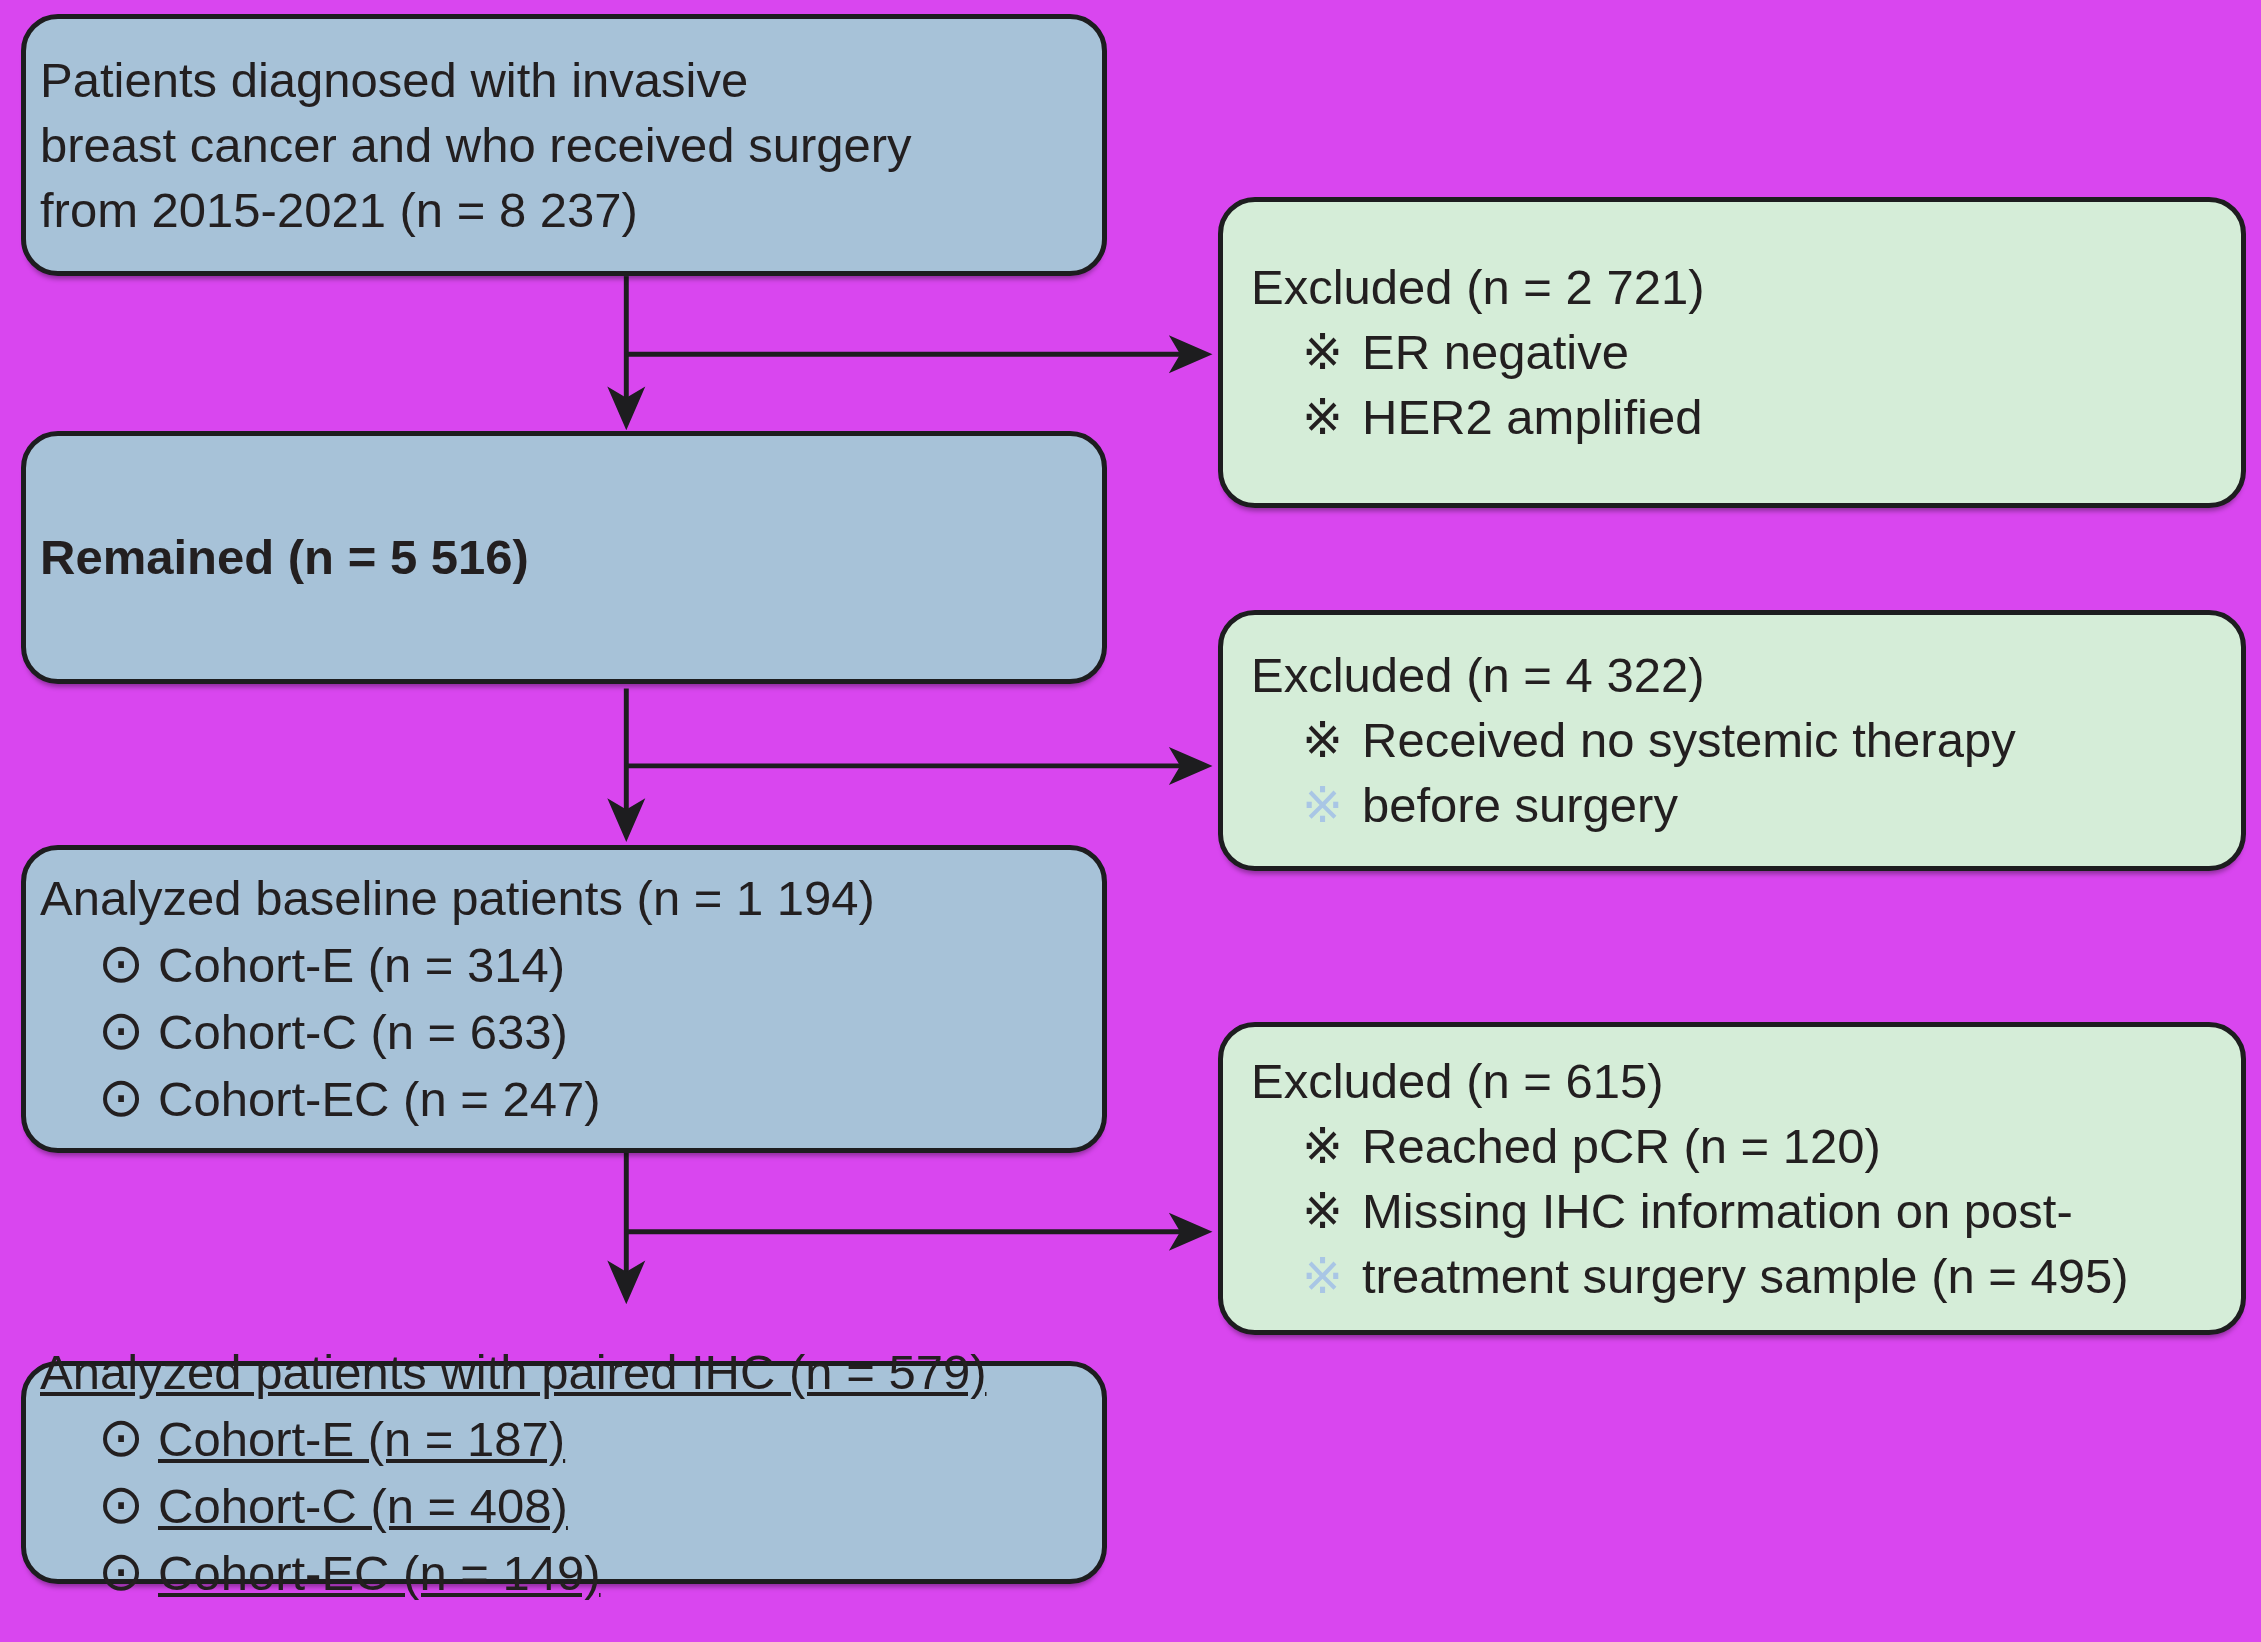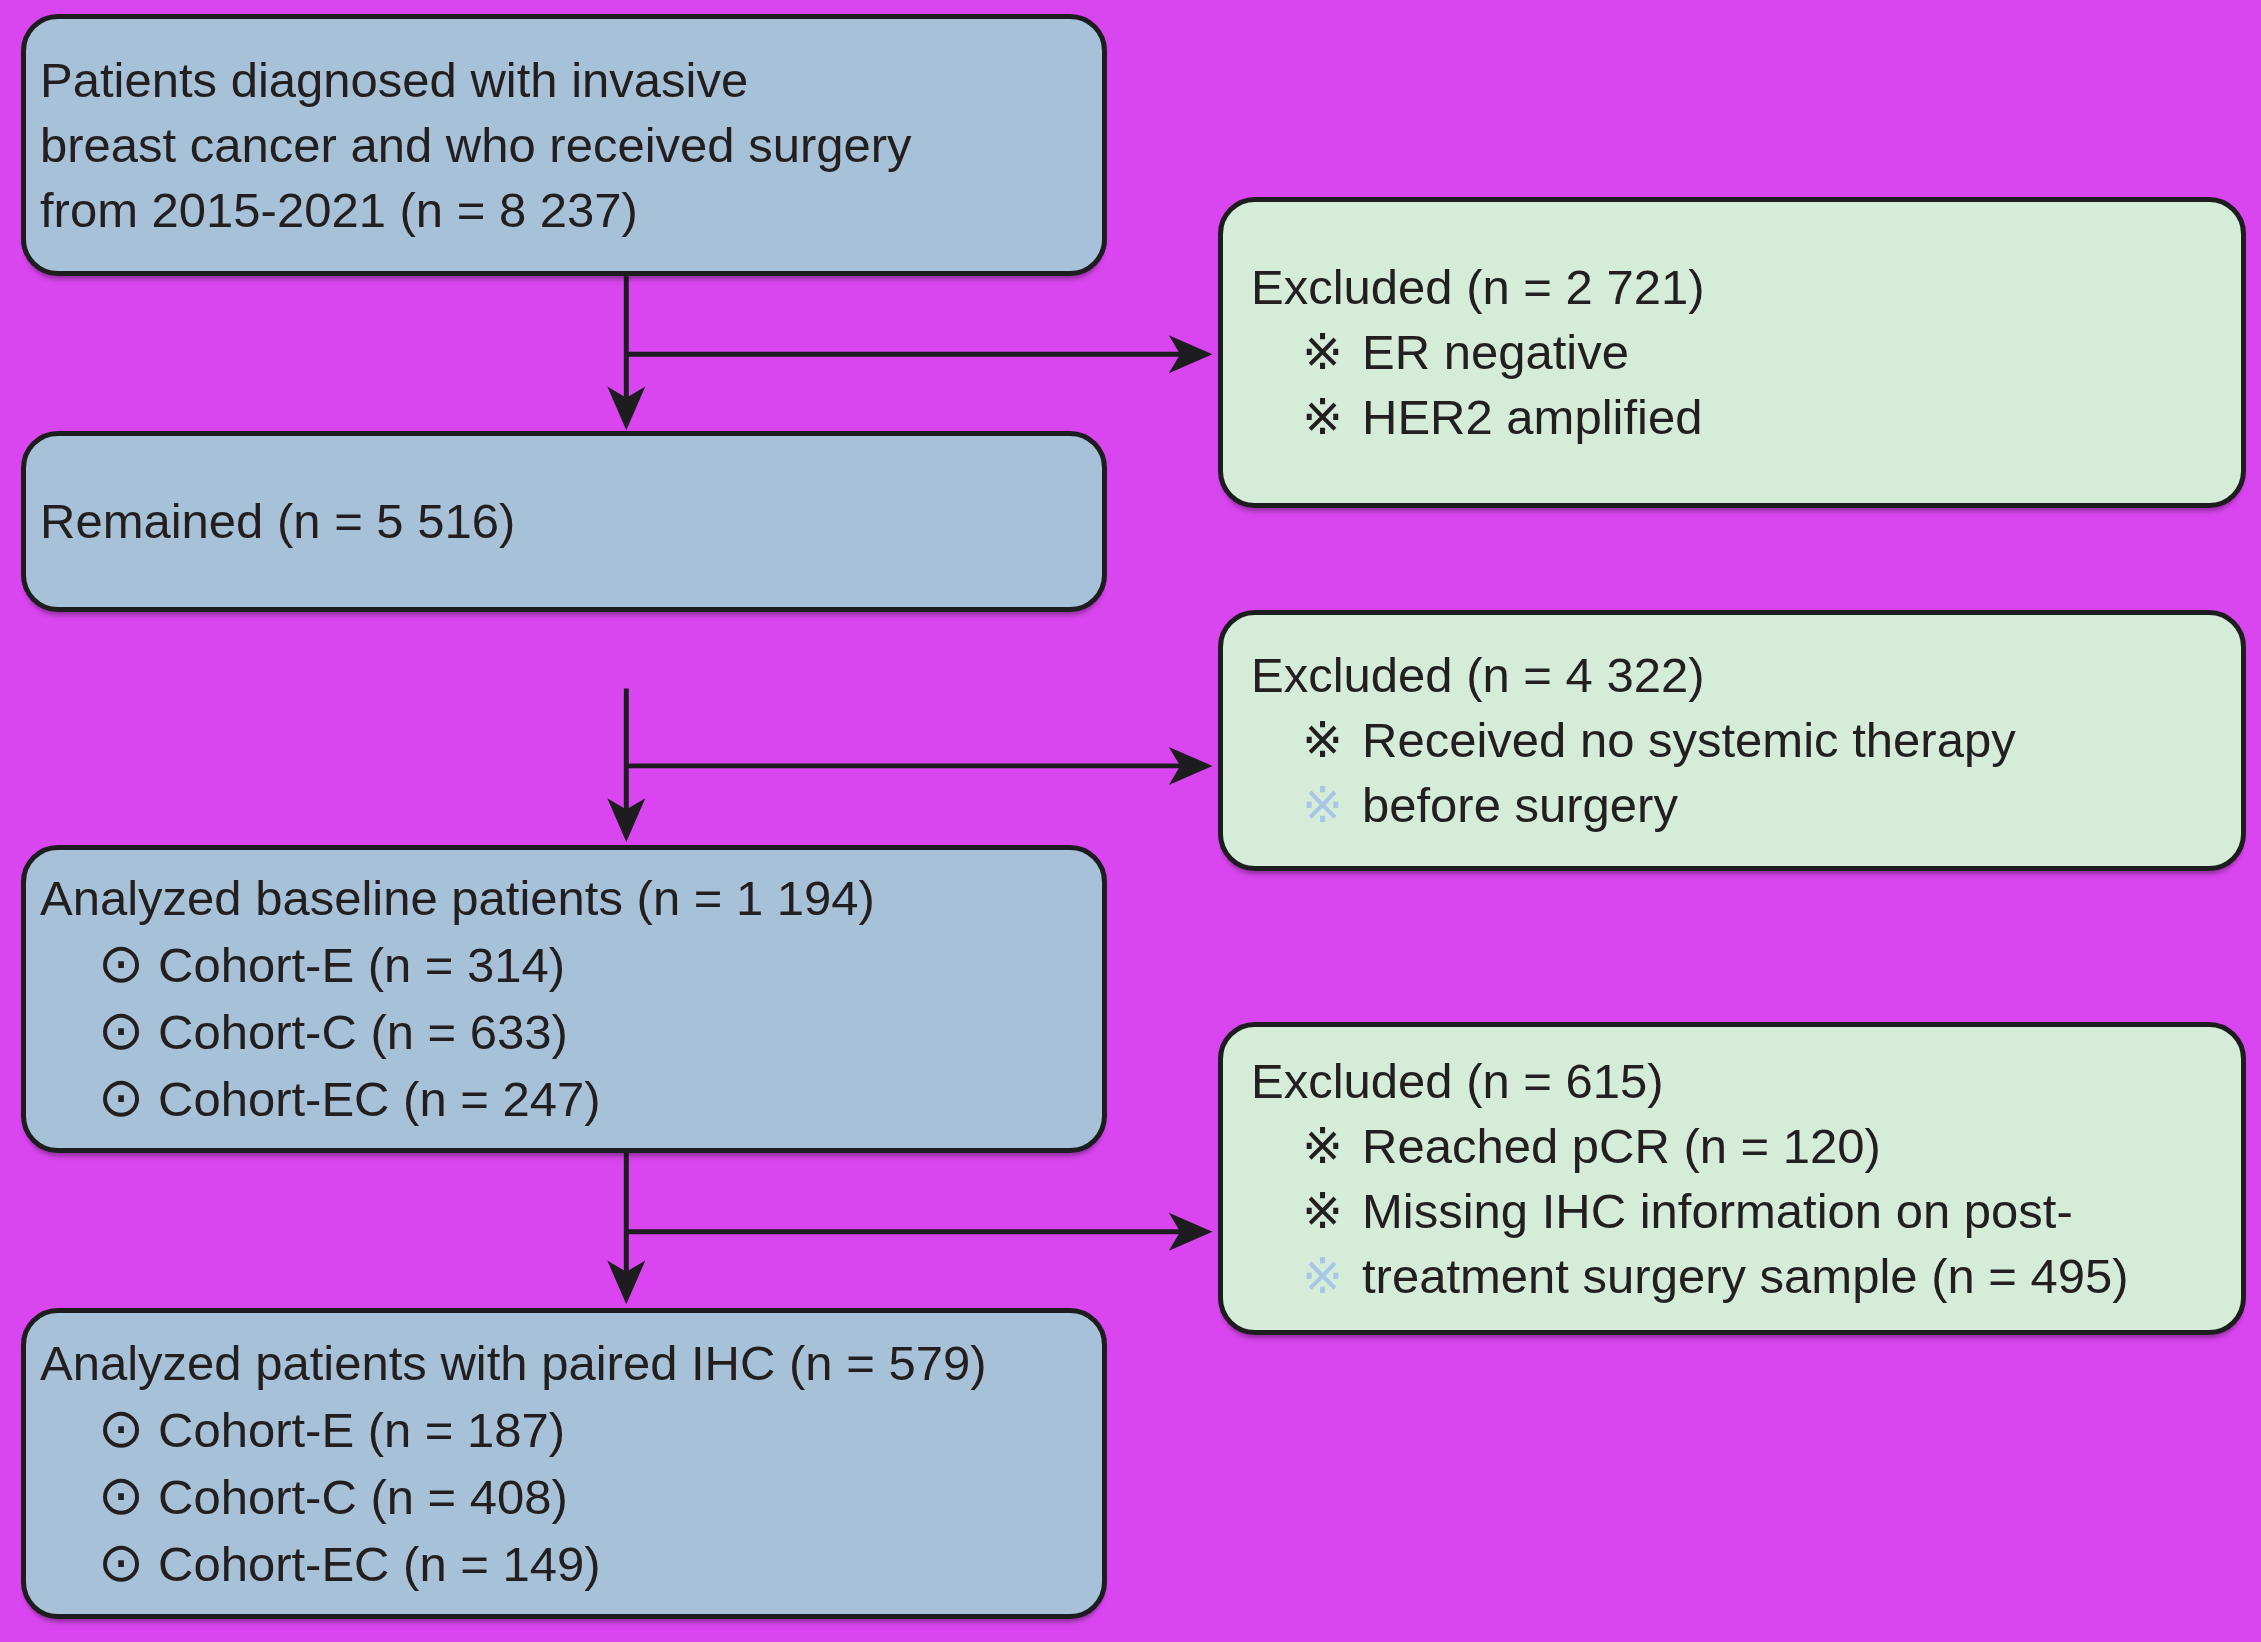--- a/index.html
+++ b/index.html
@@ -25,23 +25,23 @@
     display: flex;
     flex-direction: column;
     justify-content: center;
     font-size: 49px;
     line-height: 65px;
     box-shadow: 0 7px 5.6px -4.2px rgba(0,0,0,0.35);
   }
   .box.blue  { background: #a7c2d8; left: 21px; width: 1086px; padding-left: 14px; }
   .box.green { background: #d5edd8; left: 1218px; width: 1028px; padding-left: 28px; }
   #box-eligible          { top: 14px;   height: 262px; }
-  #box-remained          { top: 431px;  height: 181px; }
+  #box-remained          { top: 431px;  height: 253px; font-weight: bold; }
   #box-analyzed-baseline { top: 845px; height: 308px; }
-  #box-analyzed-paired   { top: 1308px; height: 311px; }
+  #box-analyzed-paired   { top: 1361px; height: 223px; text-decoration: underline; }
   #box-excluded-1 { top: 197px;  height: 311px; }
   #box-excluded-2 { top: 610px;  height: 261px; }
   #box-excluded-3 { top: 1022px; height: 313px; }
   .line { white-space: nowrap; }
   .blue  .line.indent { padding-left: 58px; }
   .green .line.indent { padding-left: 51px; }
   .marker {
     font-family: "DejaVu Sans", "Liberation Sans", sans-serif;
     display: inline-block;
     width: 60px;

